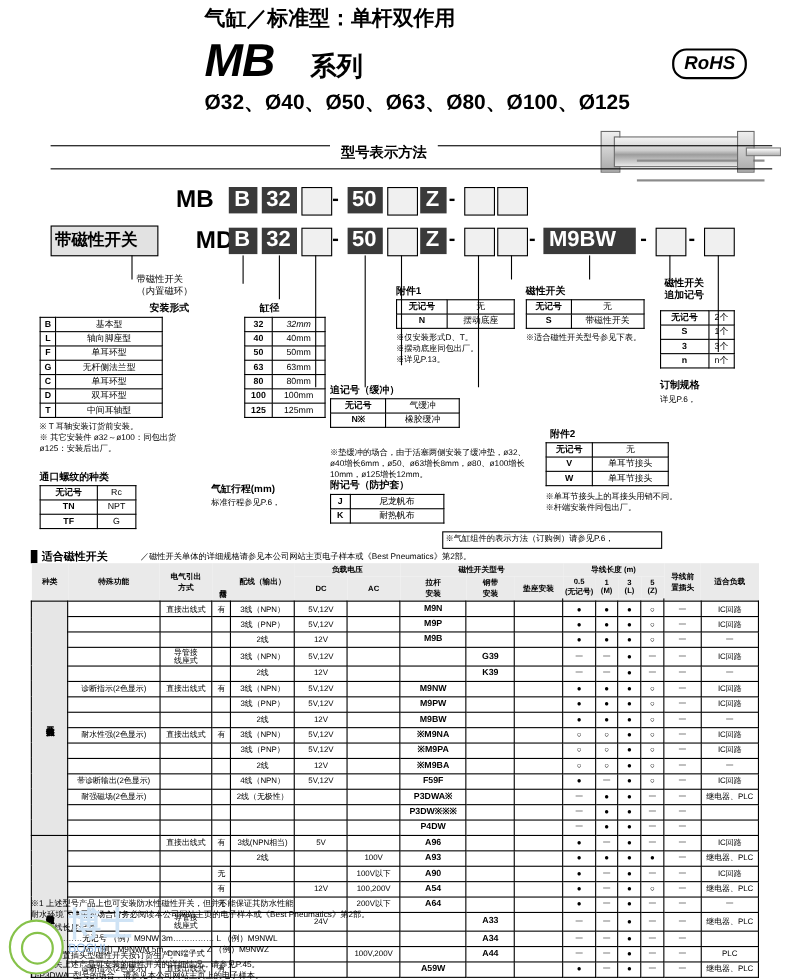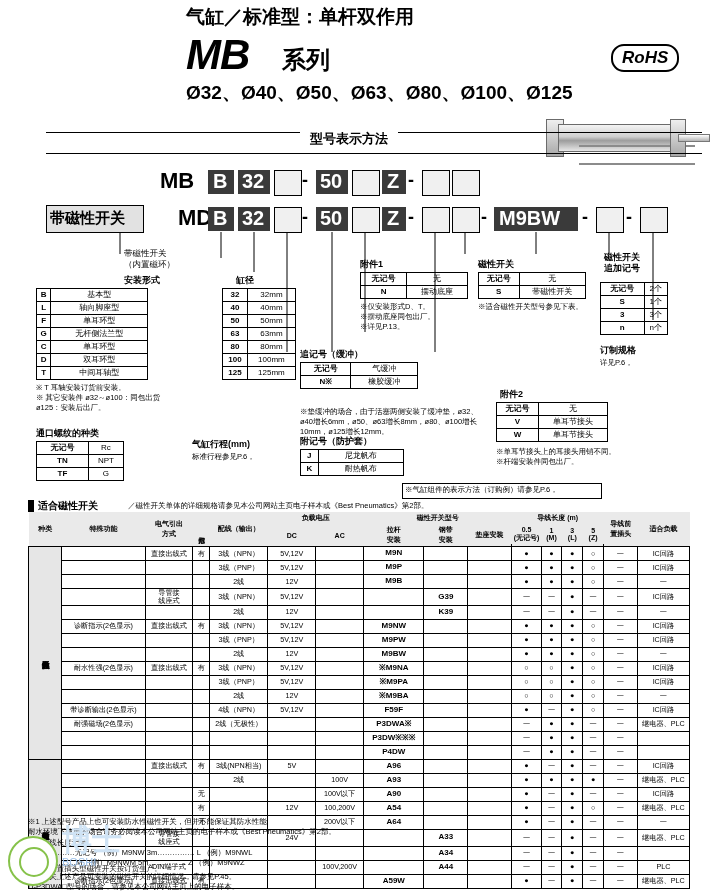--- a/index.html
+++ b/index.html
@@ -127,21 +127,21 @@
     <line x1="435" y1="0" x2="435" y2="204" stroke="#000" stroke-width="1"></line>
     <line x1="465" y1="0" x2="465" y2="22" stroke="#000" stroke-width="1"></line>
     <line x1="536" y1="0" x2="536" y2="22" stroke="#000" stroke-width="1"></line>
     <line x1="609" y1="0" x2="609" y2="22" stroke="#000" stroke-width="1"></line>
     <line x1="653" y1="0" x2="653" y2="88" stroke="#000" stroke-width="1"></line>
   </svg>
 
   <div class="footnote" style="left:124px;top:248px;font-size:8.5px;white-space:pre-line;">带磁性开关
 （内置磁环）</div>
 
-  <div class="ttl" style="position:absolute;left:124px;top:274px;">安装形式</div>
+  <div class="ttl" style="position:absolute;left:136px;top:274px;">安装形式</div>
   <table class="tbl" id="mount-table" style="position:absolute;left:36px;top:288px;width:112px;">
       <tbody>
         <tr>
           <td style="font-weight: bold; height: 12px;">B</td>
           <td style="height: 12px;">基本型</td>
         </tr>
         <tr>
           <td style="font-weight: bold; height: 12px;">L</td>
           <td style="height: 12px;">轴向脚座型</td>
         </tr>
@@ -169,21 +169,21 @@
     </table>
   <div class="footnote" style="left:36px;top:383px;width:150px;white-space:pre-line;">※ T 耳轴安装订货前安装。
 ※ 其它安装件 ø32～ø100：同包出货
                       ø125：安装后出厂。</div>
 
   <div class="ttl" style="position:absolute;left:236px;top:274px;">缸径</div>
   <table class="tbl" id="bore-table" style="position:absolute;left:222px;top:288px;width:74px;">
       <tbody>
         <tr>
           <td style="font-weight: bold; height: 12px;">32</td>
-          <td style="height: 12px;">32mm</td>
+          <td style="height: 12px; font-style: italic;">32mm</td>
         </tr>
         <tr>
           <td style="font-weight: bold; height: 12px;">40</td>
           <td style="height: 12px;">40mm</td>
         </tr>
         <tr>
           <td style="font-weight: bold; height: 12px;">50</td>
           <td style="height: 12px;">50mm</td>
         </tr>
         <tr>

